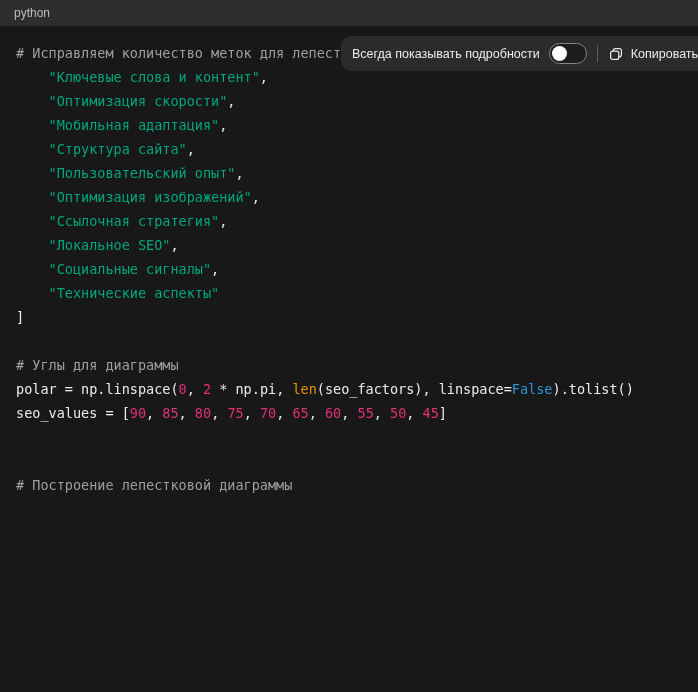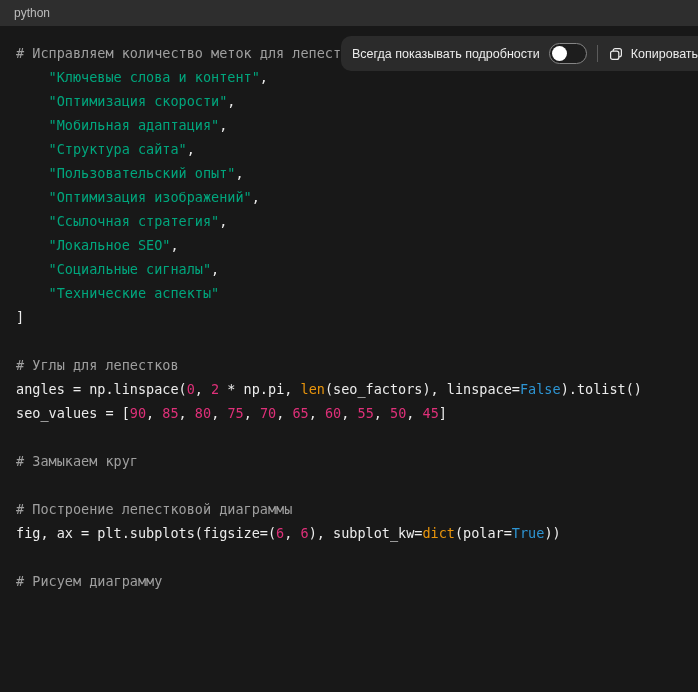--- a/index.html
+++ b/index.html
@@ -130,30 +130,27 @@
       <div class="line"><span class="tok-plain">    </span><span class="tok-string">"Мобильная адаптация"</span><span class="tok-plain">,</span></div>
       <div class="line"><span class="tok-plain">    </span><span class="tok-string">"Структура сайта"</span><span class="tok-plain">,</span></div>
       <div class="line"><span class="tok-plain">    </span><span class="tok-string">"Пользовательский опыт"</span><span class="tok-plain">,</span></div>
       <div class="line"><span class="tok-plain">    </span><span class="tok-string">"Оптимизация изображений"</span><span class="tok-plain">,</span></div>
       <div class="line"><span class="tok-plain">    </span><span class="tok-string">"Ссылочная стратегия"</span><span class="tok-plain">,</span></div>
       <div class="line"><span class="tok-plain">    </span><span class="tok-string">"Локальное SEO"</span><span class="tok-plain">,</span></div>
       <div class="line"><span class="tok-plain">    </span><span class="tok-string">"Социальные сигналы"</span><span class="tok-plain">,</span></div>
       <div class="line"><span class="tok-plain">    </span><span class="tok-string">"Технические аспекты"</span></div>
       <div class="line"><span class="tok-plain">]</span></div>
       <div class="line">&nbsp;</div>
-      <div class="line"><span class="tok-comment"># Углы для лепестков</span></div>
-      <div class="line"><span class="tok-plain">angles = np.linspace(</span><span class="tok-number">0</span><span class="tok-plain">, </span><span class="tok-number">2</span><span class="tok-plain"> * np.pi, </span><span class="tok-builtin">len</span><span class="tok-plain">(seo_factors), linspace=</span><span class="tok-keyword">False</span><span class="tok-plain">).tolist()</span></div>
+      <div class="line"><span class="tok-comment"># Углы для диаграммы</span></div>
+      <div class="line"><span class="tok-plain">polar = np.linspace(</span><span class="tok-number">0</span><span class="tok-plain">, </span><span class="tok-number">2</span><span class="tok-plain"> * np.pi, </span><span class="tok-builtin">len</span><span class="tok-plain">(seo_factors), linspace=</span><span class="tok-keyword">False</span><span class="tok-plain">).tolist()</span></div>
       <div class="line"><span class="tok-plain">seo_values = [</span><span class="tok-number">90</span><span class="tok-plain">, </span><span class="tok-number">85</span><span class="tok-plain">, </span><span class="tok-number">80</span><span class="tok-plain">, </span><span class="tok-number">75</span><span class="tok-plain">, </span><span class="tok-number">70</span><span class="tok-plain">, </span><span class="tok-number">65</span><span class="tok-plain">, </span><span class="tok-number">60</span><span class="tok-plain">, </span><span class="tok-number">55</span><span class="tok-plain">, </span><span class="tok-number">50</span><span class="tok-plain">, </span><span class="tok-number">45</span><span class="tok-plain">]</span></div>
       <div class="line">&nbsp;</div>
-      <div class="line"><span class="tok-comment"># Замыкаем круг</span></div>
       <div class="line">&nbsp;</div>
       <div class="line"><span class="tok-comment"># Построение лепестковой диаграммы</span></div>
-      <div class="line"><span class="tok-plain">fig, ax = plt.subplots(figsize=(</span><span class="tok-number">6</span><span class="tok-plain">, </span><span class="tok-number">6</span><span class="tok-plain">), subplot_kw=</span><span class="tok-builtin">dict</span><span class="tok-plain">(polar=</span><span class="tok-keyword">True</span><span class="tok-plain">))</span></div>
       <div class="line">&nbsp;</div>
-      <div class="line"><span class="tok-comment"># Рисуем диаграмму</span></div>
     </div>
 
   <div class="toolbar">
     <div class="details-control">
       <span class="details-label">Всегда показывать подробности</span>
       <span class="toggle">
         <span class="toggle-knob"></span>
       </span>
     </div>
     <span class="toolbar-divider"></span>

